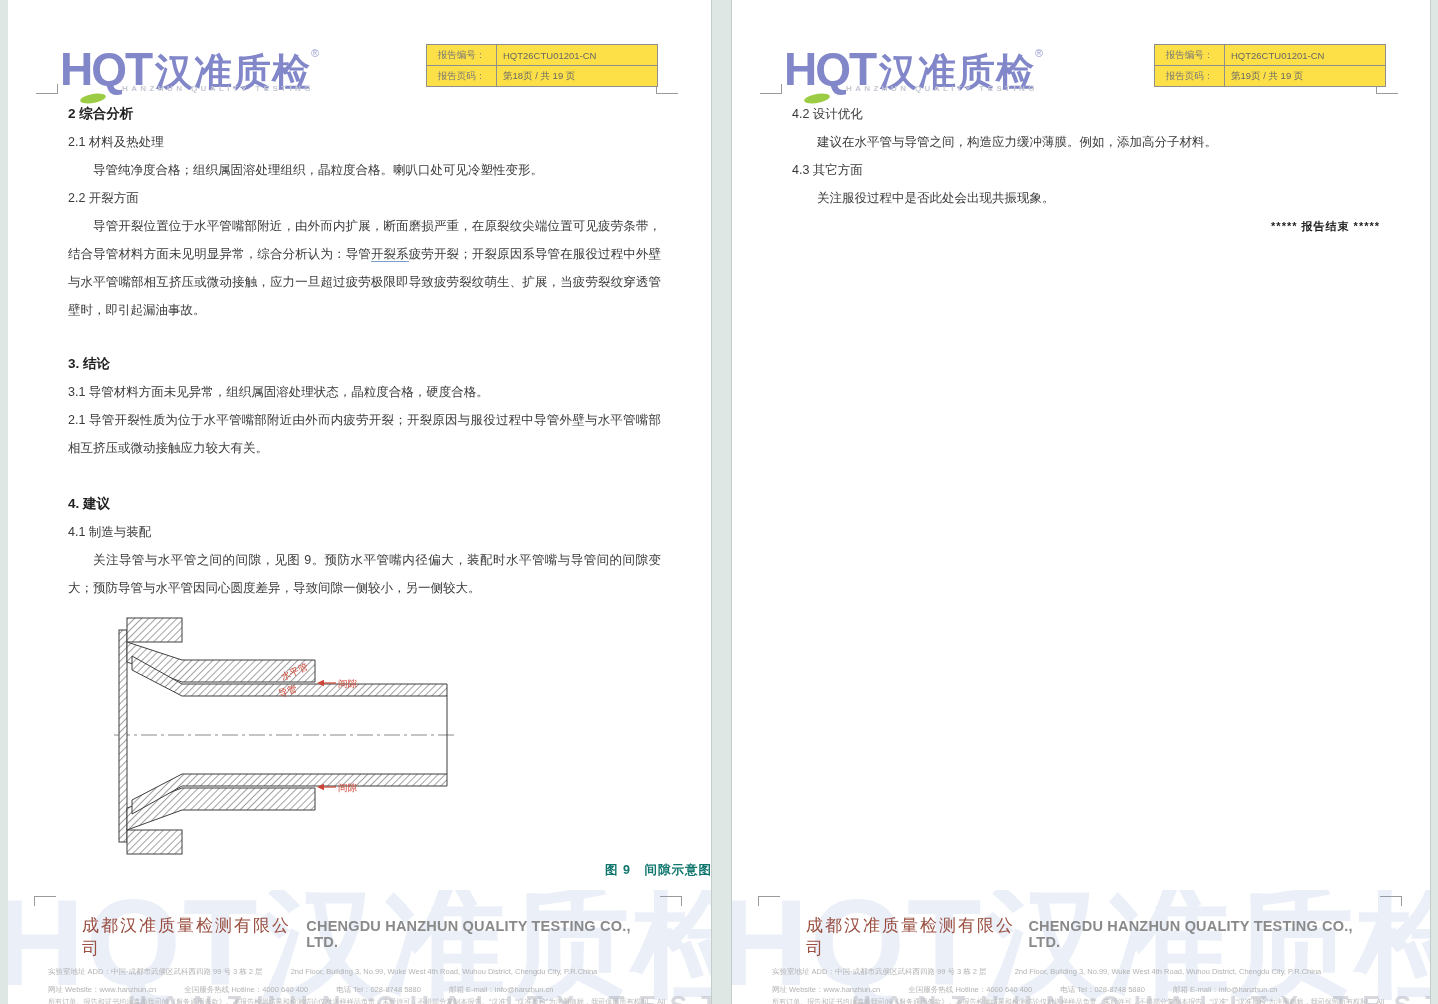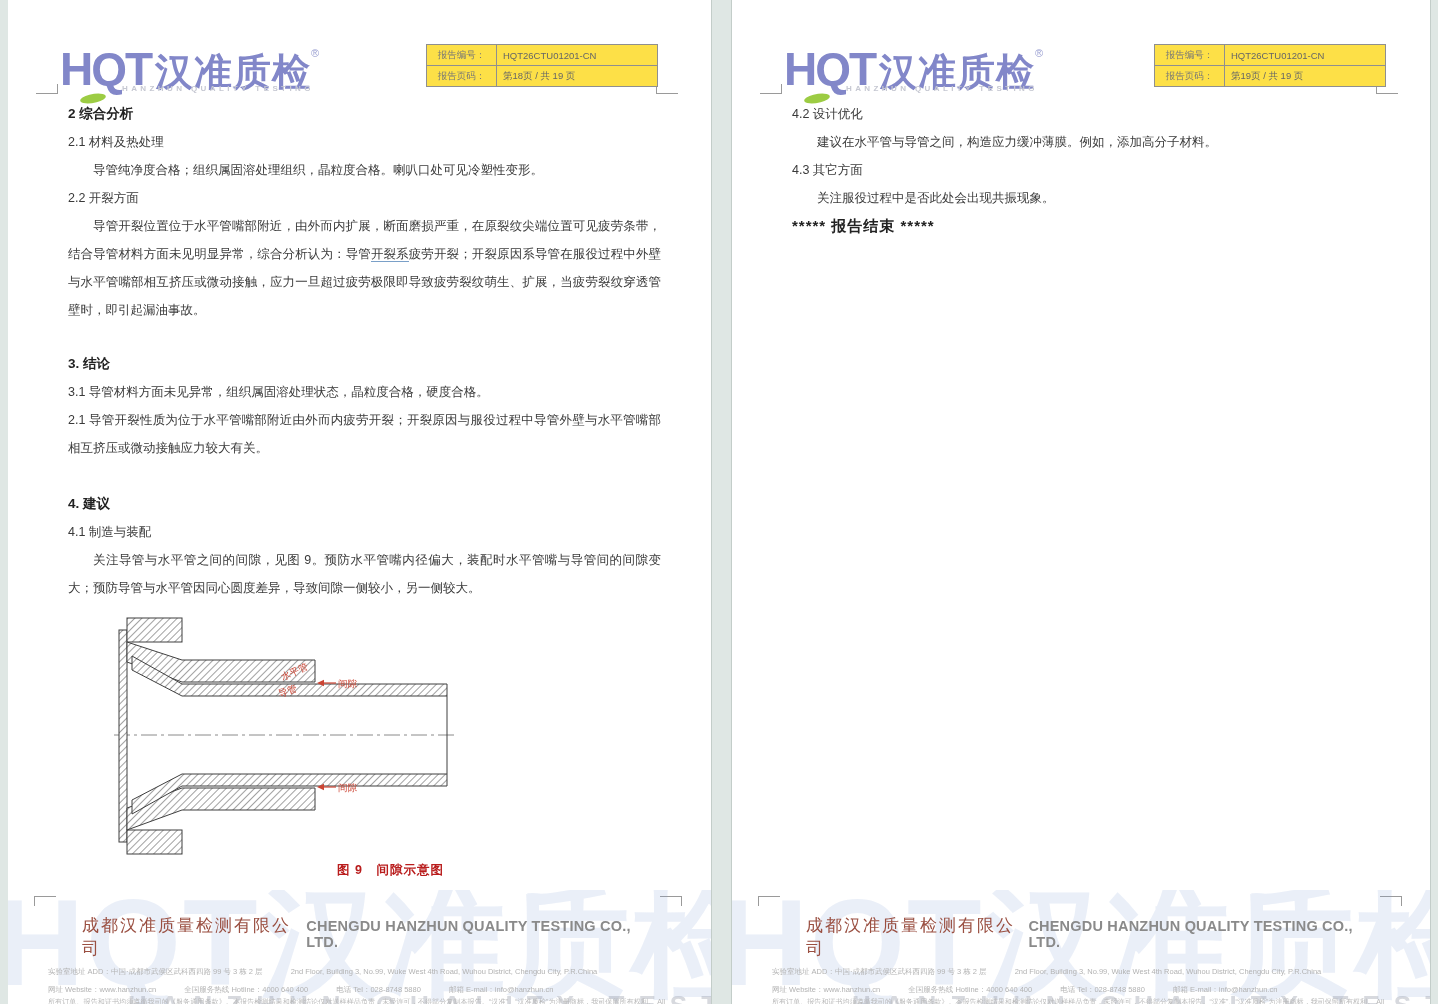--- a/index.html
+++ b/index.html
@@ -35,26 +35,26 @@
   .c-br { left:652px; top:896px; border-top:1px solid #9a9a9a; border-right:1px solid #9a9a9a; }
   #page-right .c-tr { left:644px; } #page-right .c-br { left:648px; }
 
   
   .body-block { position:absolute; left:60px; right:50px; top:100px; color:#3a3a3a; }
   .ln { font-size:12.5px; line-height:28px; text-align:justify; }
   .hsec { font-size:13.5px; font-weight:bold; line-height:28px; color:#222; }
   .ind { text-indent:2em; }
   .mt26 { margin-top:26px; } .mt28 { margin-top:28px; }
   .u-crack { border-bottom:1px solid #7aa0c8; }
-  .end-line { font-size:15px; font-weight:bold; text-align:left; line-height:28px; color:#222; letter-spacing:1px; }
+  .end-line { font-size:11px; font-weight:bold; text-align:right; line-height:28px; color:#222; letter-spacing:1px; }
 
   
   .figure { position:absolute; left:104px; top:612px; width:345px; height:252px; }
   .fig-caption { position:absolute; left:0; top:862px; width:704px; font-size:12.5px; font-weight:bold;
-                 color:#b91c1c; text-align:left; padding-left:296px; letter-spacing:1px;margin-left:33px; }
+                 color:#0f766e; text-align:right; padding-left:296px; letter-spacing:1px; }
 
   
   .footer { position:absolute; left:40px; right:46px; top:914px; z-index:3; }
   .f-names { display:flex; justify-content:space-between; align-items:baseline; padding:0 4px 0 34px; }
   .f-cn { font-family:"Liberation Serif","DejaVu Serif",serif; font-size:17px; color:#9a4f41; letter-spacing:2px; }
   .f-en { font-size:14.5px; font-weight:bold; color:#8a8a8a; letter-spacing:0.2px; }
   .f-info { margin-top:7px; font-size:7.5px; color:#b3b3b3; line-height:10.5px; }
   .f-info .gap { display:inline-block; width:26px; }
   .f-legal { margin-top:2px; font-size:7px; color:#b8b8b8; line-height:9.5px; text-align:justify; }
 

